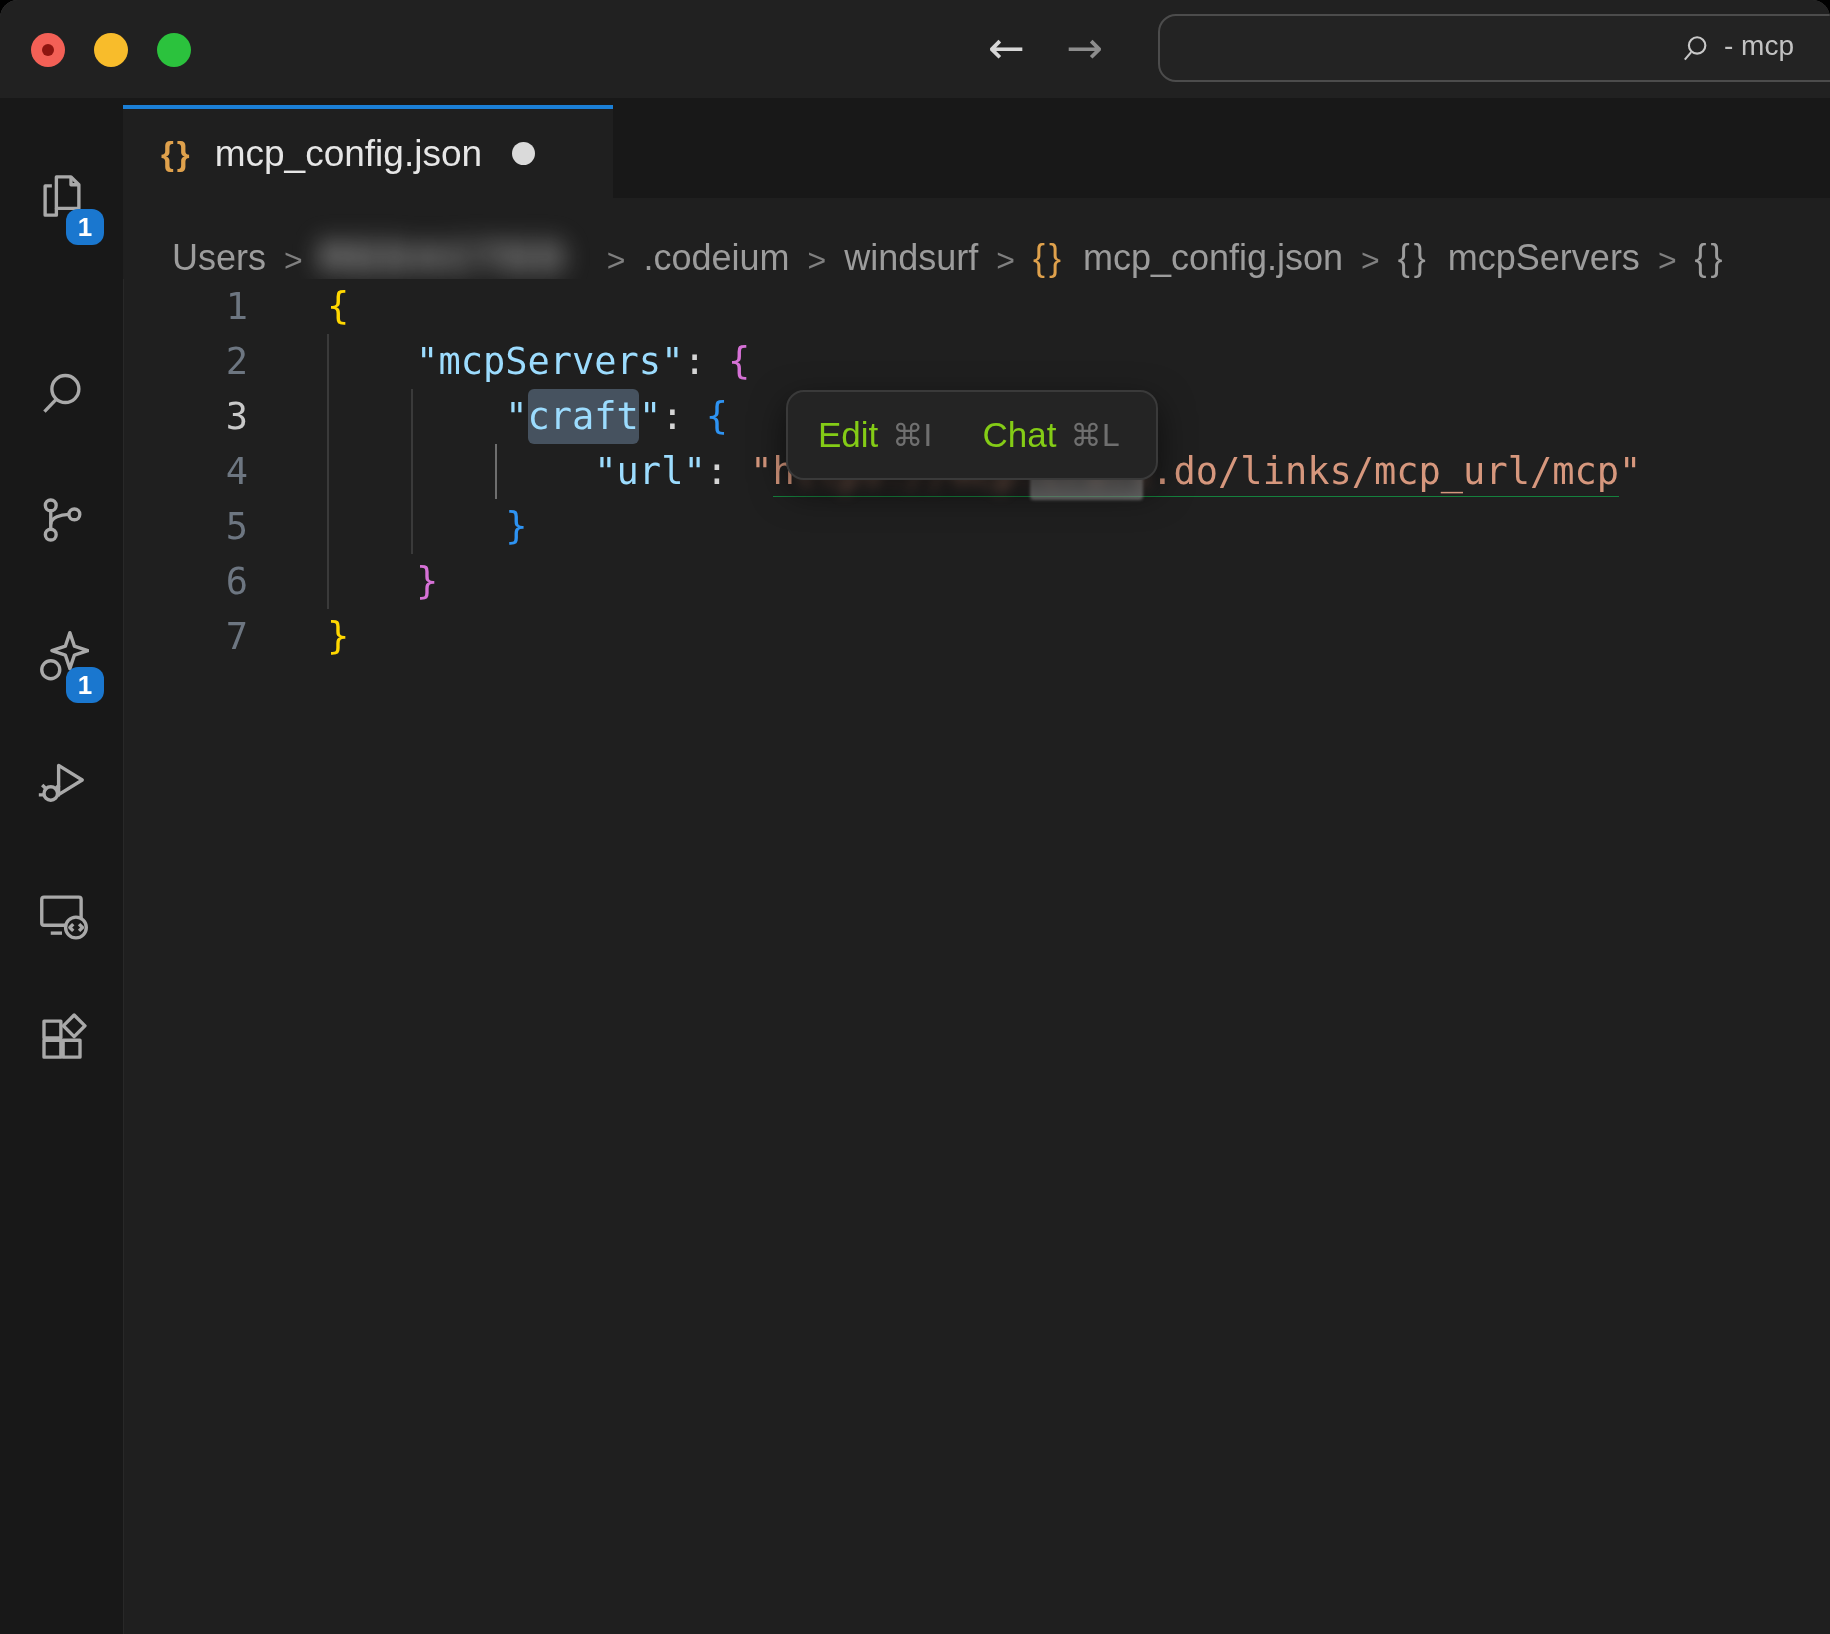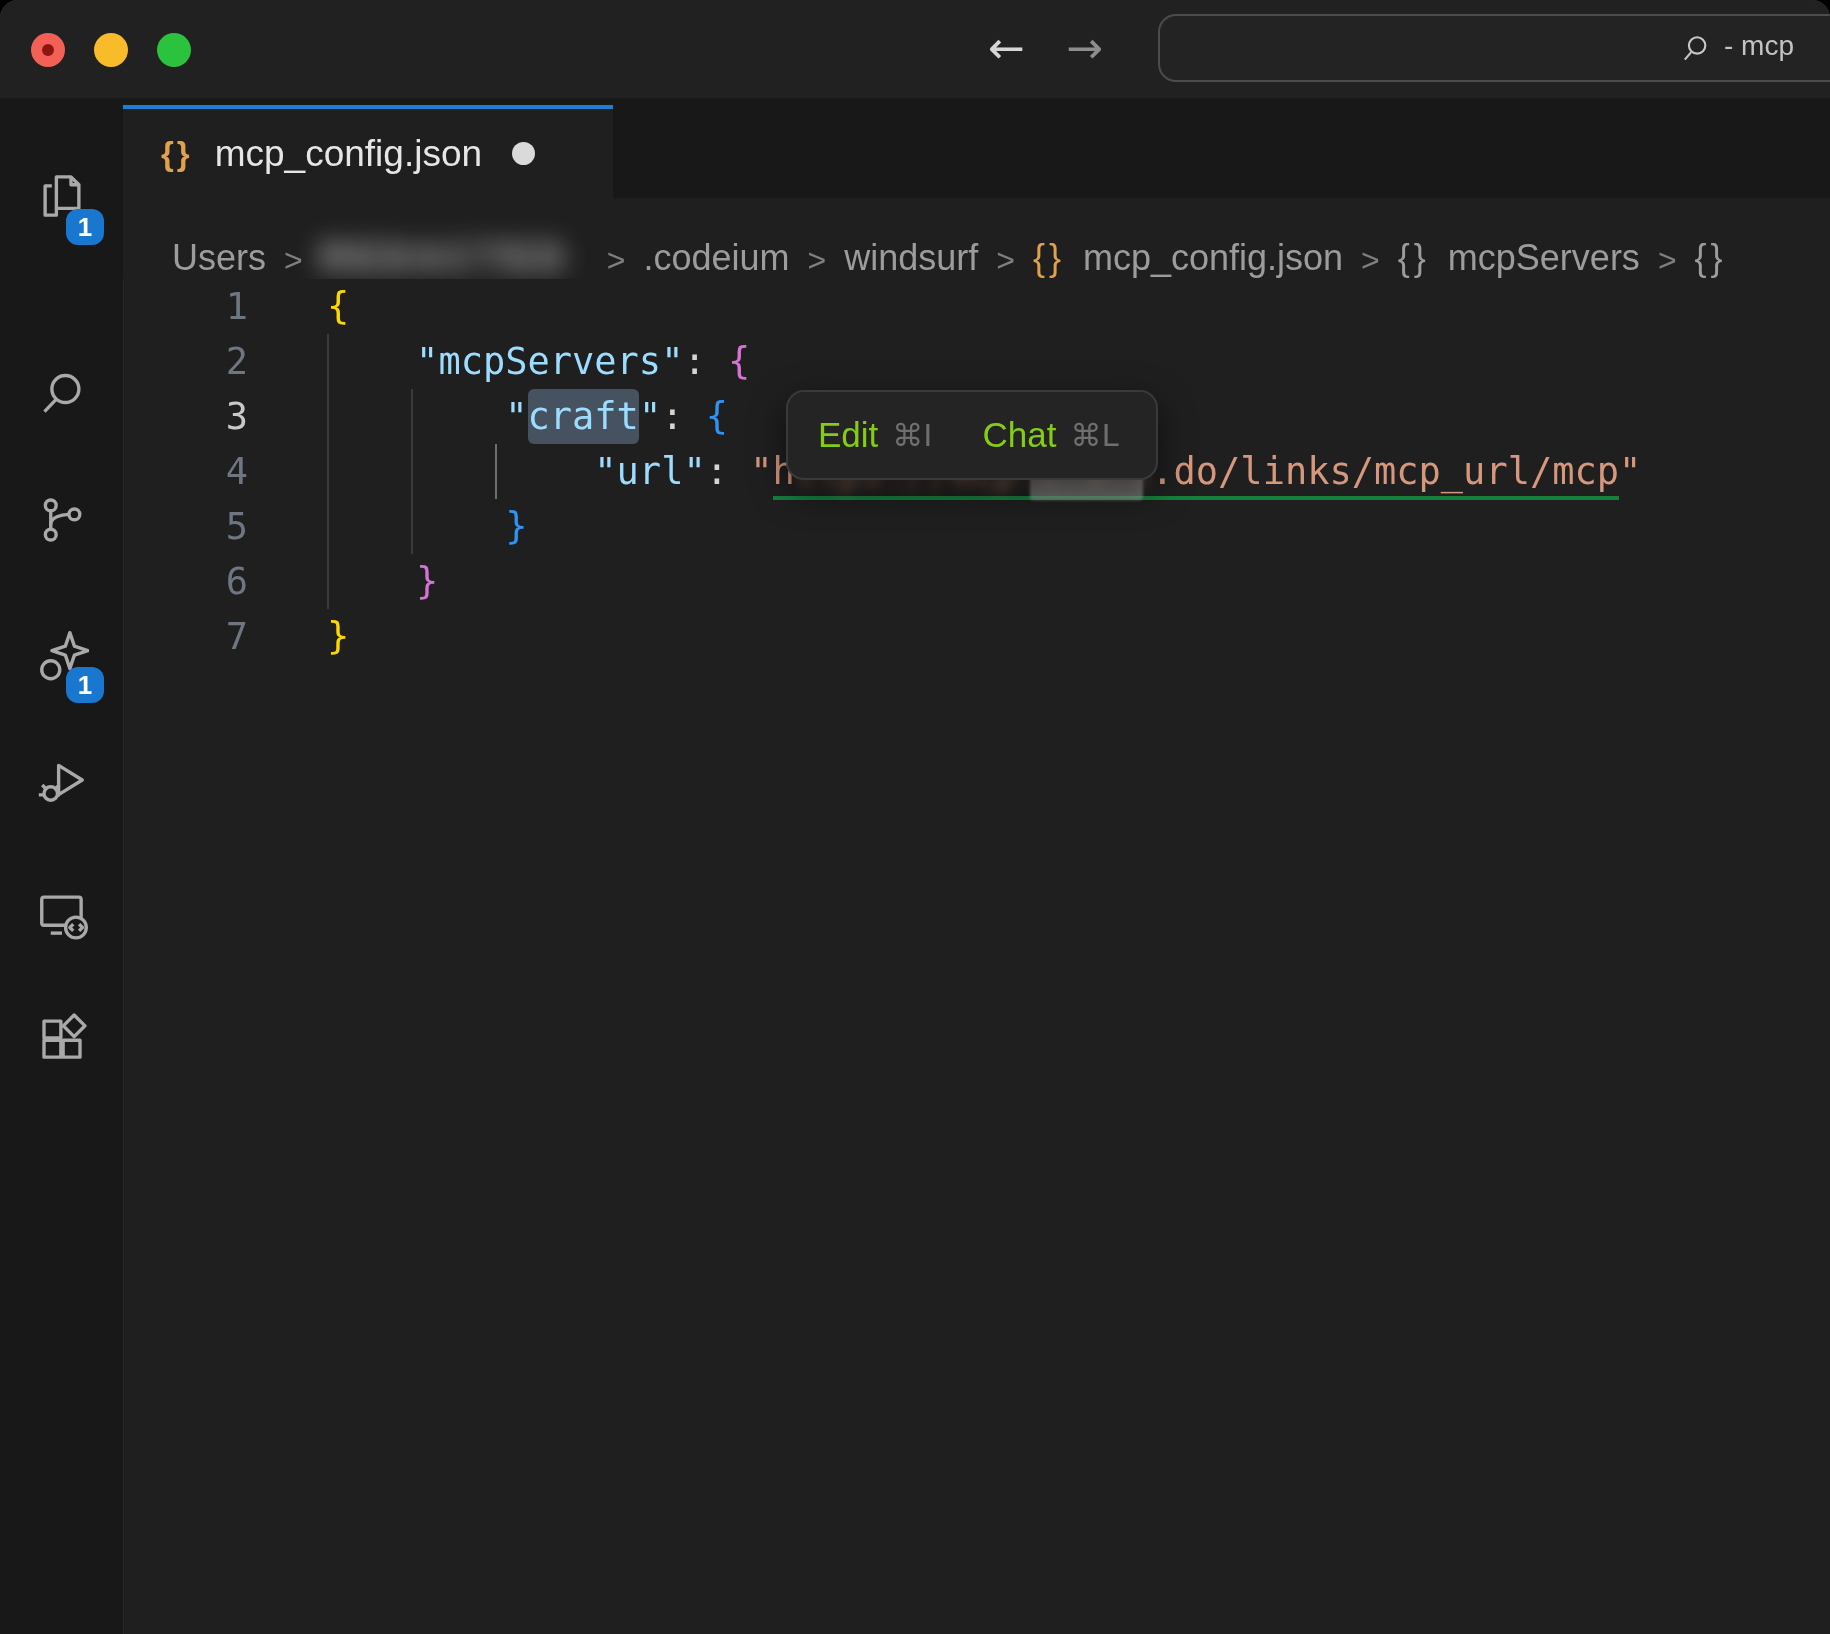--- a/index.html
+++ b/index.html
@@ -58,21 +58,21 @@
   .ln{width:125px;text-align:right;color:#6d7681;flex:none;}
   .ln.active{color:#c9c9c9;}
   .content{padding-left:79px;white-space:pre;color:#d4d4d4;}
   .t-key{color:#9cdcfe;}
   .t-fg{color:#d4d4d4;}
   .t-str{color:#d6977d;}
   .t-gold{color:#ffd700;}
   .t-pink{color:#d671d6;}
   .t-blue{color:#2e93f2;}
   .sel{background:#46525f;padding:6px 0;border-radius:6px;}
-  .lnk{border-bottom:4px solid #15803d;padding-bottom:3px;}
+  .lnk{border-bottom:1px solid #15803d;padding-bottom:3px;}
   .blurred{filter:blur(7px);}
   .guide{position:absolute;width:2px;background:#3a3a3a;}
   .guide.g0{left:204px;top:55px;height:275px;}   
   .guide.g1{left:288px;top:110px;height:165px;}
   .guide.g2{left:372px;top:165px;height:55px;background:#6e6e6e;}
   
   .url-patch{position:absolute;left:1030px;top:468px;width:113px;height:32px;background:rgba(173,173,173,.55);border-radius:4px;filter:blur(1.5px);}
   .tooltip{
     position:absolute;left:786px;top:390px;width:372px;height:90px;box-sizing:border-box;
     background:#242424;border:2px solid #3a3a3a;border-radius:18px;

